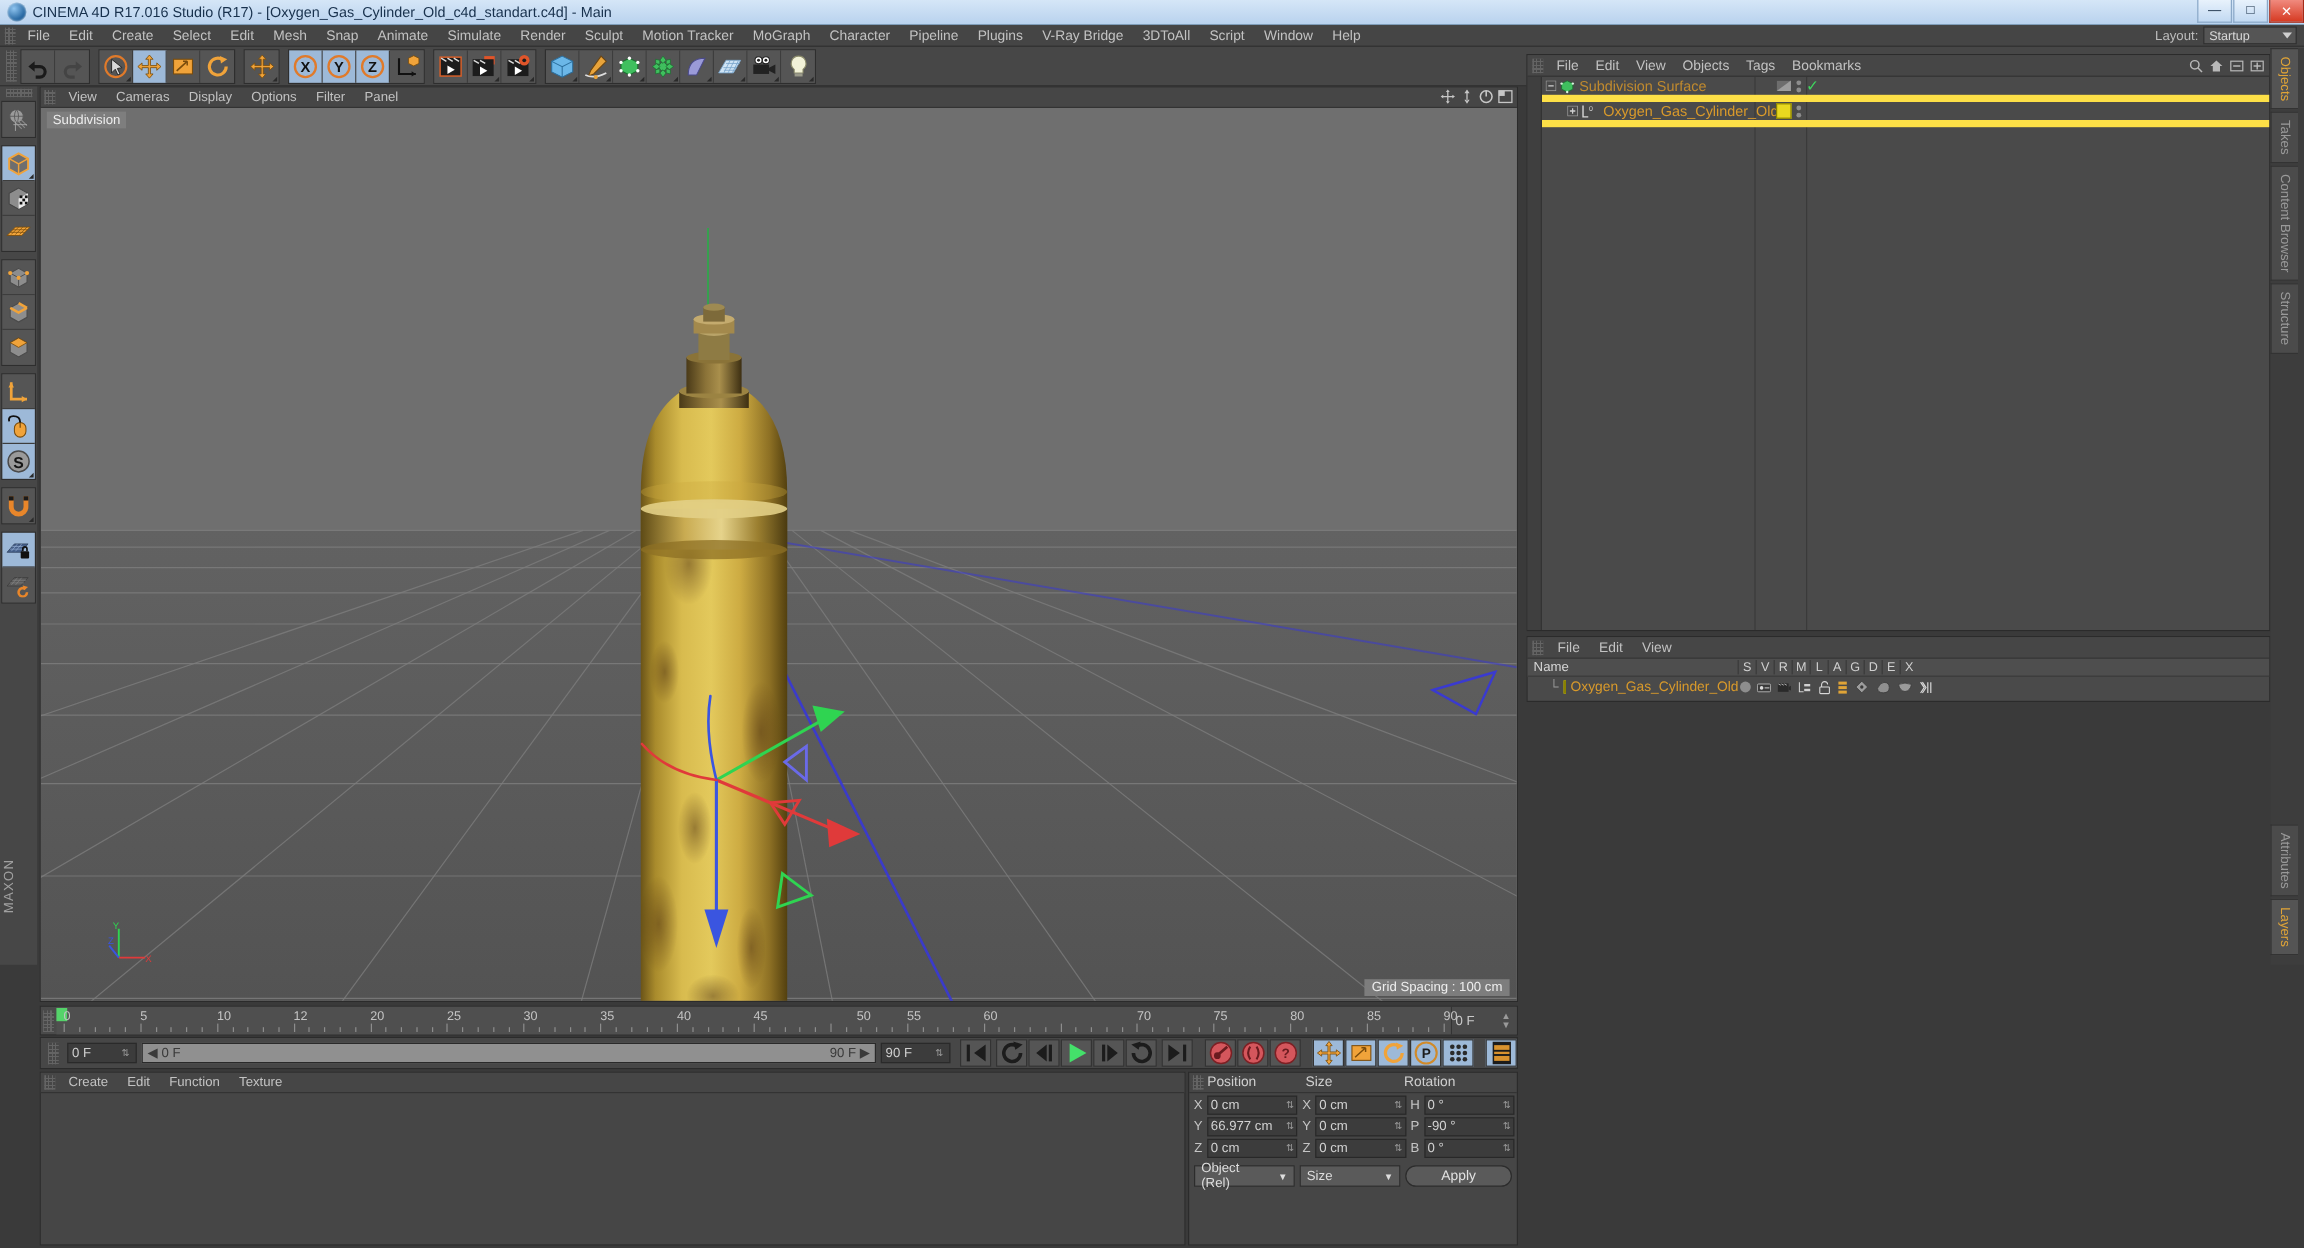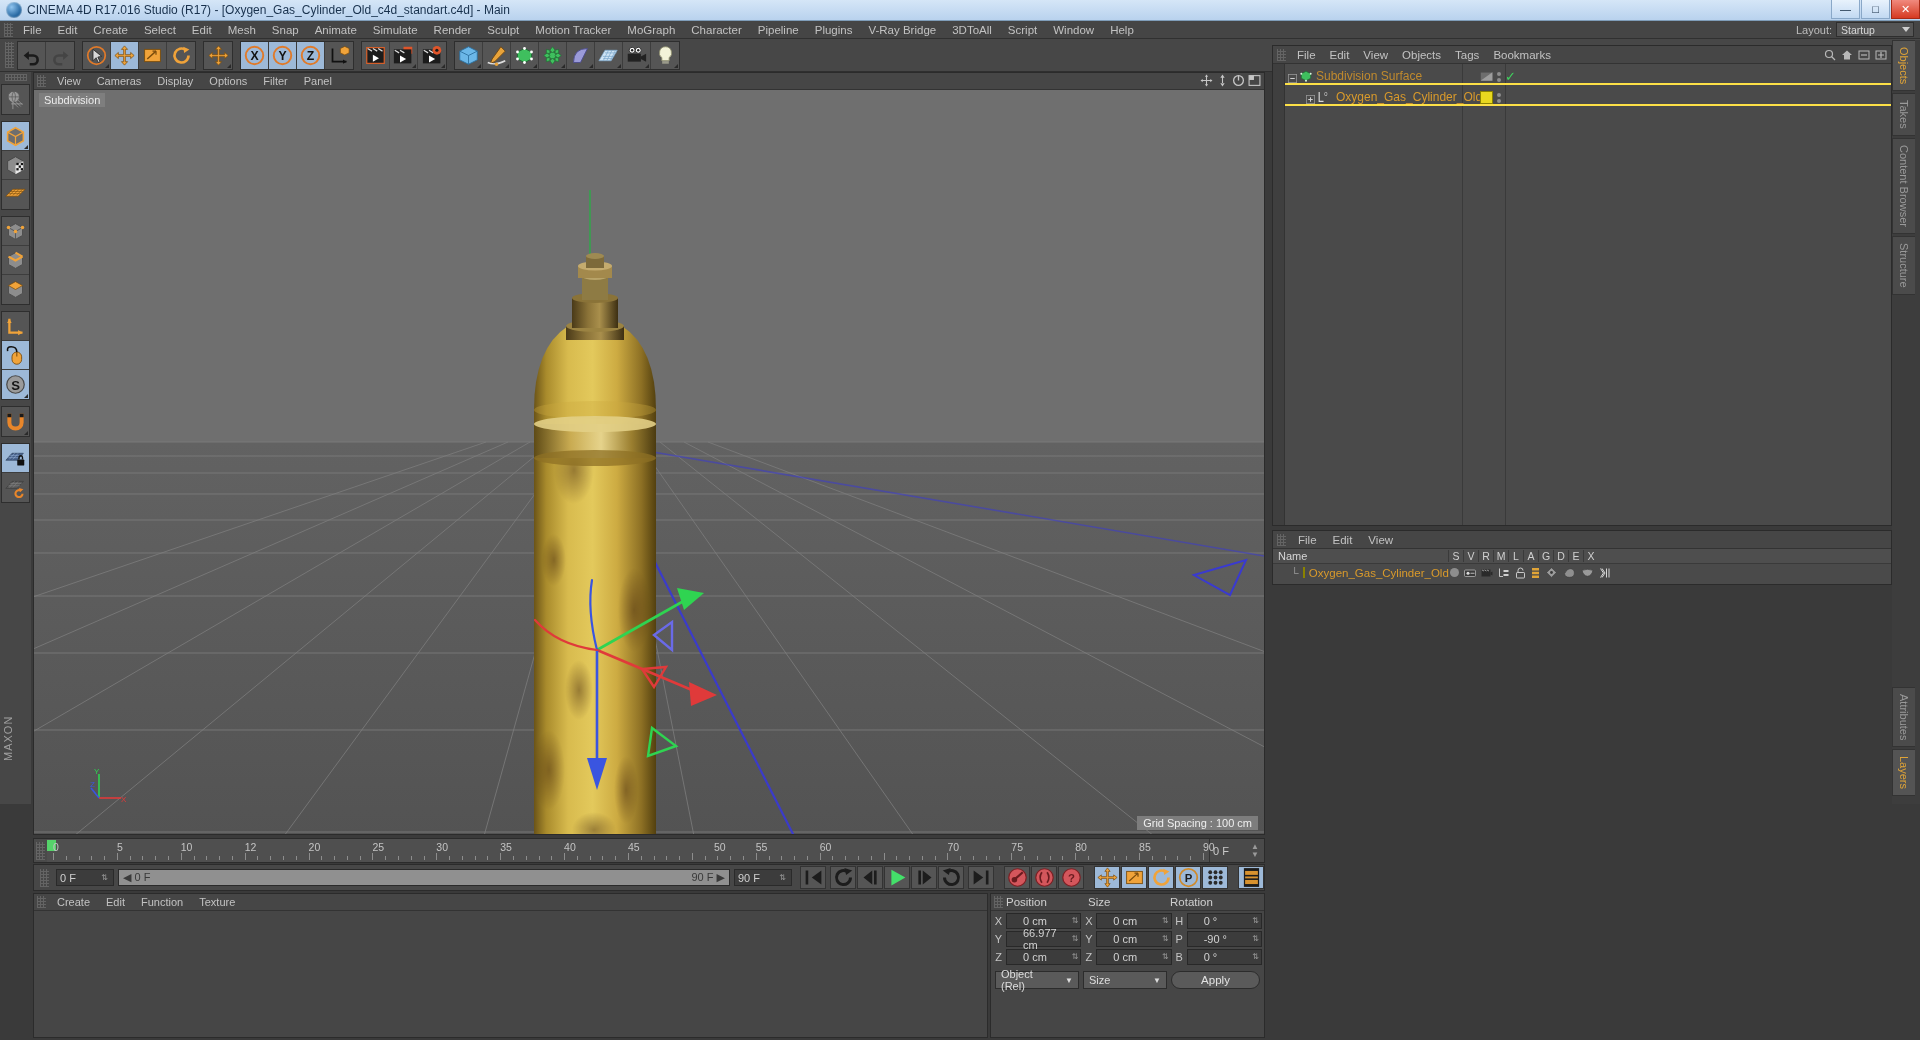--- a/index.html
+++ b/index.html
@@ -134,42 +134,42 @@
 
   
   .coords { position:absolute; left:990px; top:893px; width:275px; height:145px;
     background:#464646; border:1px solid #2b2b2b; }
   .co-hdr { height:17px; display:flex; align-items:center; border-bottom:1px solid #333; }
   .co-hdr span { font-size:11.5px; color:#cfcfcf; }
   .co-row { display:flex; align-items:center; height:17px; margin:1px 0; padding:0 2px; gap:2px; }
   .co-lab { width:11px; font-size:11px; color:#c5c5c5; text-align:center; }
   .co-in { flex:1; height:16px; background:#3c3c3c; border:1px solid #282828;
     font-size:11px; color:#d2d2d2; display:flex; align-items:center;
-    padding-left:16px; justify-content:space-between; }
+    padding-left:2px; justify-content:space-between; }
   .spin { font-size:8px; color:#9a9a9a; padding-right:2px; line-height:1; }
   .co-btns { display:flex; align-items:center; gap:4px; padding:5px 4px 0 4px; }
   .co-dd { height:18px; background:#5a5a5a; border:1px solid #2c2c2c;
     font-size:11px; color:#ddd; display:flex; align-items:center;
     padding:0 5px; justify-content:space-between; gap:6px; }
   .co-apply { height:18px; flex:1; background:#5a5a5a; border:1px solid #2c2c2c;
     border-radius:9px; font-size:11.5px; color:#e2e2e2;
     display:flex; align-items:center; justify-content:center; }
 
   
   .objmgr { position:absolute; left:1272px; top:45px; width:620px; height:481px;
     background:#4a4a4a; border:1px solid #2b2b2b; }
   .om-menu { height:18px; background:#464646; display:flex; align-items:center;
     border-bottom:1px solid #333; position:relative; }
   .om-menu .mi { padding:0 7px; font-size:11.5px; color:#c2c2c2; line-height:18px; }
   .om-icons { position:absolute; right:4px; top:3px; display:flex; gap:5px; }
   .om-left { position:absolute; left:0; top:18px; width:12px; bottom:0;
     background:#3f3f3f; border-right:1px solid #333; }
   .om-rows { position:absolute; left:12px; top:18px; right:0; bottom:0; }
-  .om-row { height:21px; display:flex; align-items:flex-end; position:relative;
-    border-bottom:2px solid #fde047; }
+  .om-row { height:21px; display:flex; align-items:center; position:relative;
+    border-bottom:6px solid #fde047; }
   .om-row .nm { font-size:12px; color:#d99a2b; }
   .om-row .nm.dim { color:#c08a2e; }
   .om-tags { position:absolute; left:195px; display:flex; align-items:center; gap:4px; }
   .om-sep { position:absolute; left:189px; top:18px; bottom:0; width:1px; background:#3a3a3a; }
   .om-sep2 { position:absolute; left:232px; top:18px; bottom:0; width:1px; background:#3a3a3a; }
 
   
   .attrmgr { position:absolute; left:1272px; top:530px; width:620px; height:55px;
     background:#4a4a4a; border:1px solid #2b2b2b; }
   .am-menu { height:18px; background:#464646; display:flex; align-items:center;

